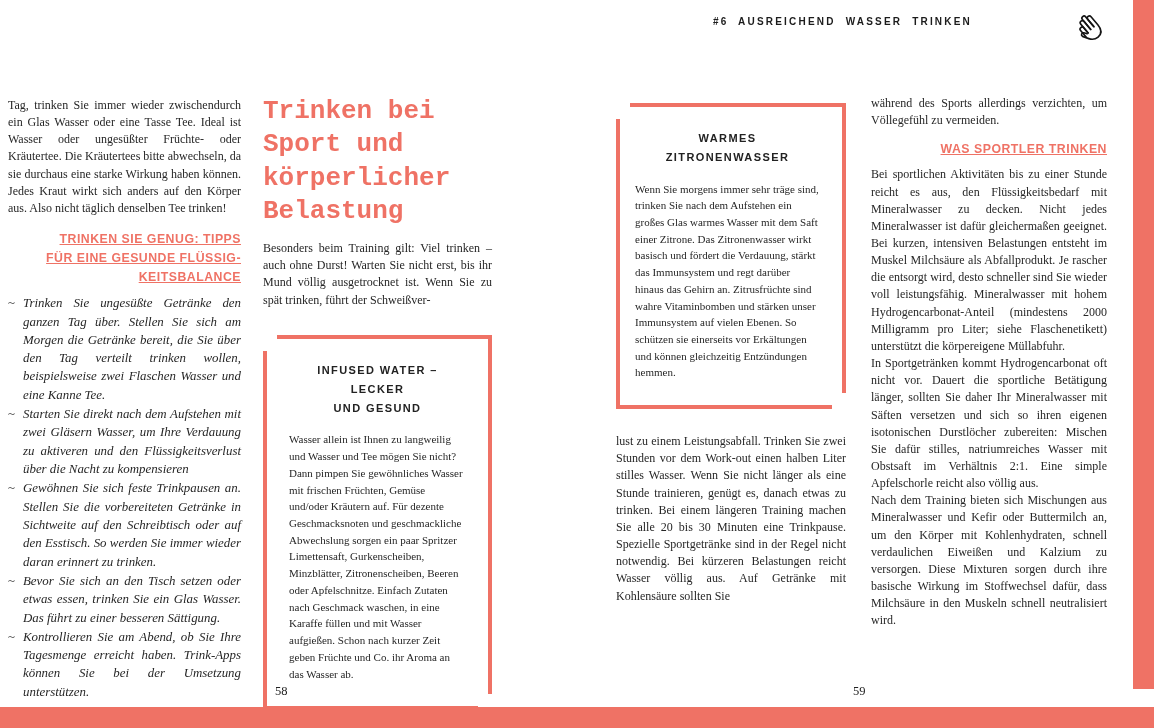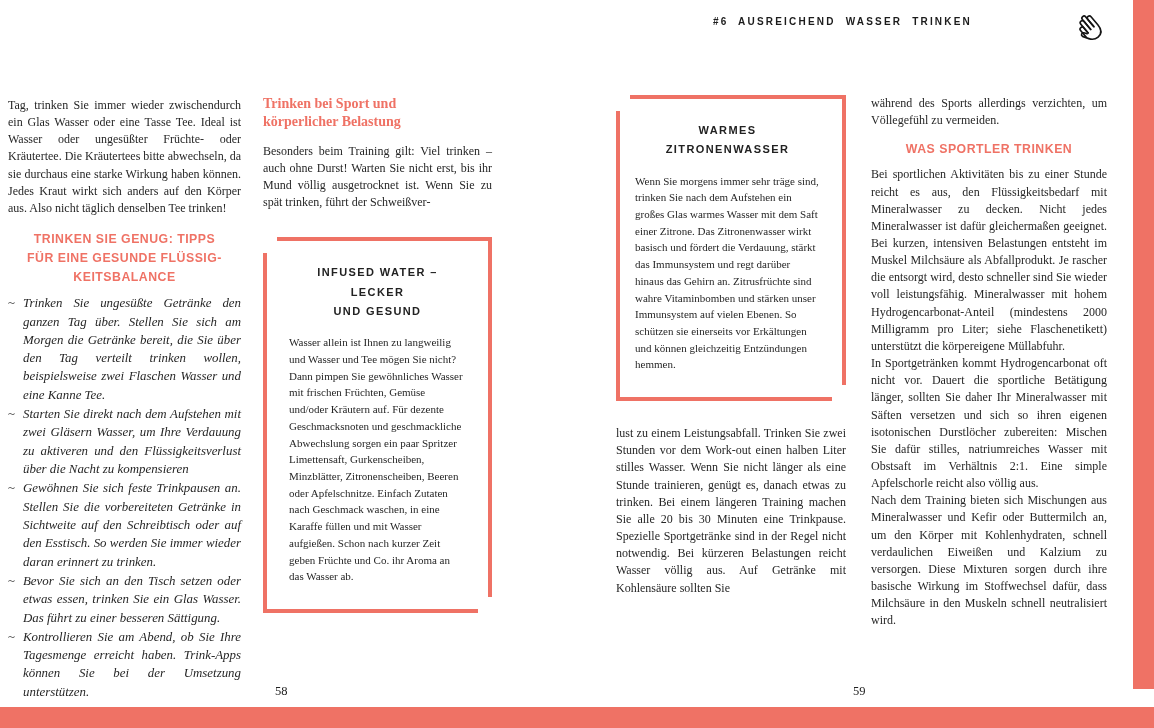--- a/index.html
+++ b/index.html
@@ -23,25 +23,25 @@
   .col2 { left: 263px; top: 95px; width: 229px; }
   .col3 { left: 616px; top: 95px; width: 230px; }
   .col4 { left: 871px; top: 95px; width: 236px; }
 
   .body { font-size: 12px; line-height: 1.43; text-align: justify; hyphens: auto; }
 
   .caps-heading {
     font-family: "Liberation Sans", sans-serif; font-weight: 700;
     font-size: 12.3px; line-height: 1.55; letter-spacing: 0.5px;
     color: var(--coral, #ef7265); white-space: pre-line;
-    margin: 13px 0 7px; text-align: center;
+    margin: 13px 0 7px; text-align: right; text-decoration: underline;
   }
   .big-heading {
-    font-family: Liberation Serif, serif; font-weight: 700;
-    font-size: 14px; line-height: 1.28; color: var(--coral, #ef7265);
+    font-family: Liberation Mono, monospace; font-weight: 700;
+    font-size: 26px; line-height: 1.28; color: var(--coral, #ef7265);
     white-space: pre-line; margin-bottom: 12px;
   }
 
   .tips { font-style: italic; }
   .tip { position: relative; padding-left: 15px; text-align: justify; font-size: 12.9px; line-height: 1.42; margin-bottom: 1px; hyphens: auto; }
   .tip-marker { position: absolute; left: 0; top: 0; font-style: normal; }
 
   .frame { position: relative; margin-top: 26px; padding: 26px 26px 28px; }
   .frame::before {
     content: ""; position: absolute; left: 0; top: 16px; right: 14px; bottom: 0;
@@ -51,21 +51,21 @@
     content: ""; position: absolute; left: 14px; top: 0; right: 0; bottom: 16px;
     border-top: 4px solid var(--coral, #ef7265); border-right: 4px solid var(--coral, #ef7265);
   }
   .frame-title {
     font-family: "Liberation Sans", sans-serif; font-weight: 700;
     font-size: 11px; letter-spacing: 1.4px; line-height: 1.75; color: #222222;
     text-align: center; white-space: pre-line; margin-bottom: 13px;
   }
   .frame-body { font-size: 11px; line-height: 1.52; text-align: left; hyphens: auto; }
 
-  .col3 .frame { margin-top: 0; margin-bottom: 24px; padding-left: 19px; }
+  .col3 .frame { margin-top: 8px; margin-bottom: 24px; padding-left: 19px; }
   .col4 .caps-heading { margin-top: 11px; }
 
   .pagenum { position: absolute; top: 684px; font-size: 12.5px; color: #222222; }
   .pagenum-left  { left: 241px; margin-left: 34px; }
   .pagenum-right { left: 853px; }
 </style>
 </head>
 <body>
 
 <div class="page">

